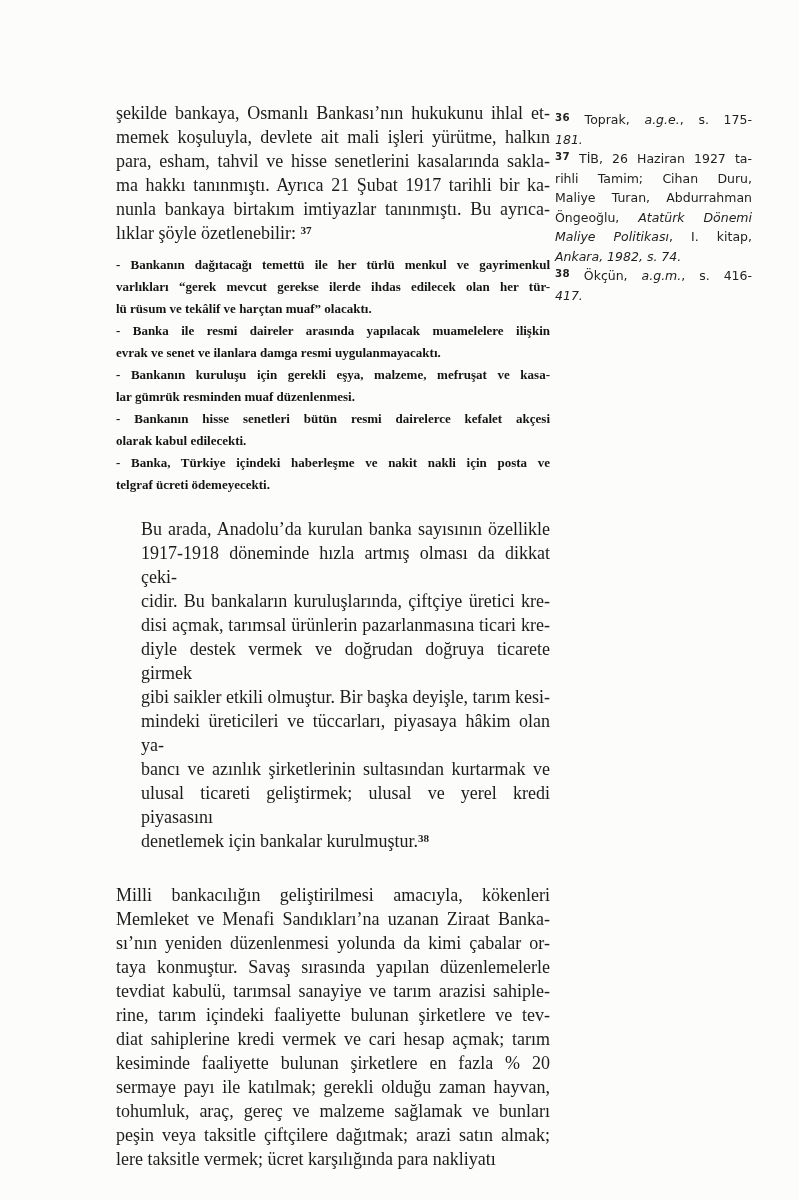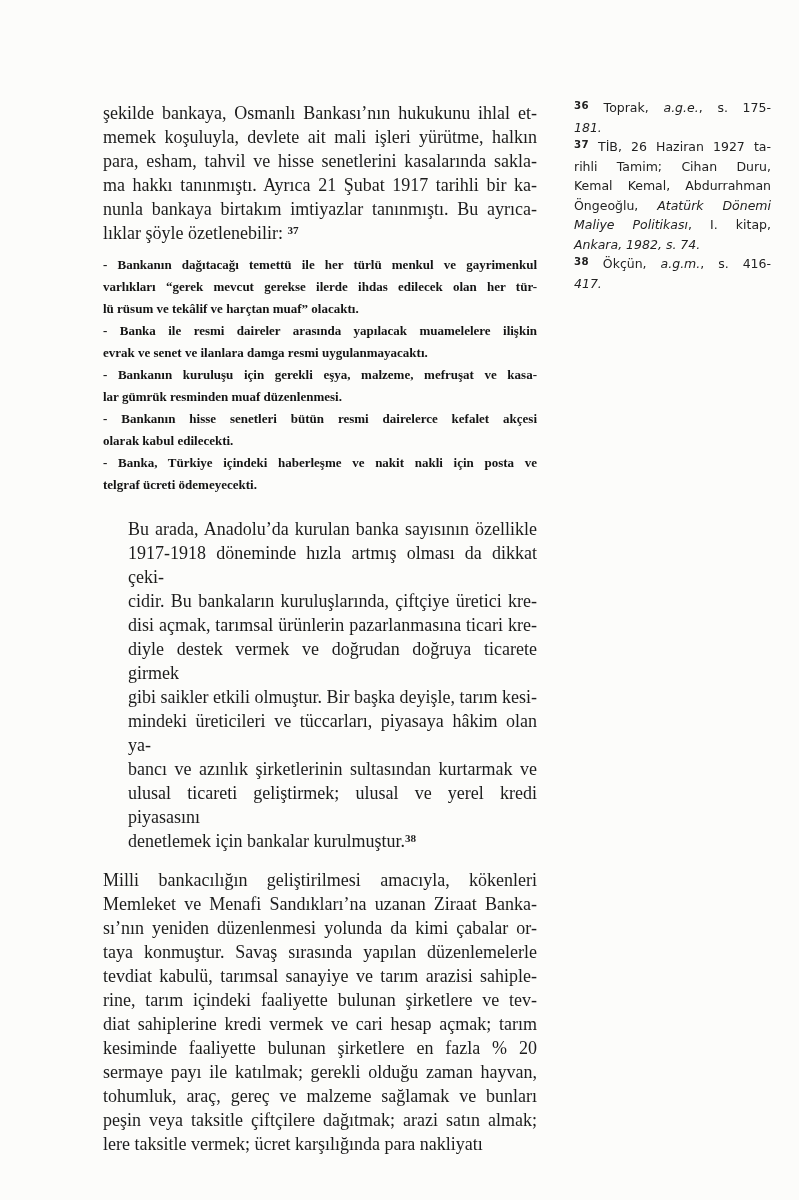--- a/index.html
+++ b/index.html
@@ -7,21 +7,21 @@
     position: relative;
     width: 799px;
     height: 1200px;
     background: #fcfcfa;
     overflow: hidden;
     color: #1d1d1d;
   }
   
   .text-column {
     position: absolute;
-    left: 103px;
+    left: 116px;
     top: 101px;
     width: 434px;
   }
   .line {
     text-align: justify;
     text-align-last: justify;
   }
   .line.last {
     text-align-last: left;
   }
@@ -41,33 +41,32 @@
     margin-top: 9px;
   }
   .list-item {
     font-family: "Liberation Serif", "DejaVu Serif", serif;
     font-weight: 700;
     font-size: 13px;
     line-height: 22px;
     color: #141414;
   }
   .para-2 { margin-top: 21px; margin-left: 25px; }
-  .para-3 { margin-top: 15px; }
+  .para-3 { margin-top: 30px; }
 
   
   .sidenotes {
     position: absolute;
     left: 555px;
-    top: 98px;
+    top: 110px;
     width: 197px;
     font-family: "DejaVu Sans", sans-serif;
     font-size: 12.5px;
     line-height: 19.5px;
     color: #222;
-    margin-left: 19px;
   }
   .sidenotes .line { text-align: justify; text-align-last: justify; }
   .sidenotes .line.last { text-align-last: left; font-style: italic; }
   .sidenotes sup {
     font-size: 0.82em;
     font-weight: 700;
     line-height: 0;
     vertical-align: 0.28em;
     letter-spacing: 0.3px;
   }
@@ -166,21 +165,21 @@
   </main>
 
   <aside class="sidenotes">
     <div class="note">
         <div class="line"><sup>36</sup> Toprak, <i>a.g.e.</i>, s. 175-</div>
         <div class="line last">181.</div>
       </div>
     <div class="note">
         <div class="line"><sup>37</sup> TİB, 26 Haziran 1927 ta-</div>
         <div class="line">rihli Tamim; Cihan Duru,</div>
-        <div class="line">Kemal Kemal, Abdurrahman</div>
+        <div class="line">Maliye Turan, Abdurrahman</div>
         <div class="line">Öngeoğlu, <i>Atatürk Dönemi</i></div>
         <div class="line"><i>Maliye Politikası</i>, I. kitap,</div>
         <div class="line last">Ankara, 1982, s. 74.</div>
       </div>
     <div class="note">
         <div class="line"><sup>38</sup> Ökçün, <i>a.g.m.</i>, s. 416-</div>
         <div class="line last">417.</div>
       </div>
   </aside>
 

